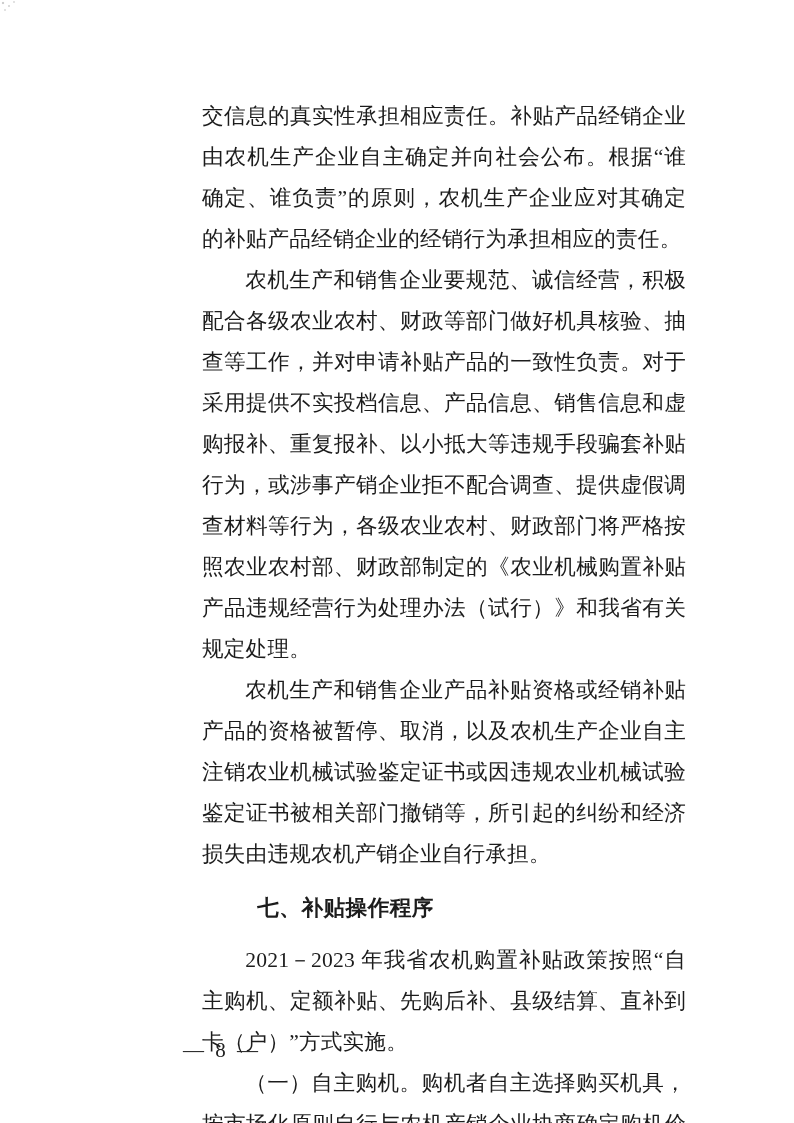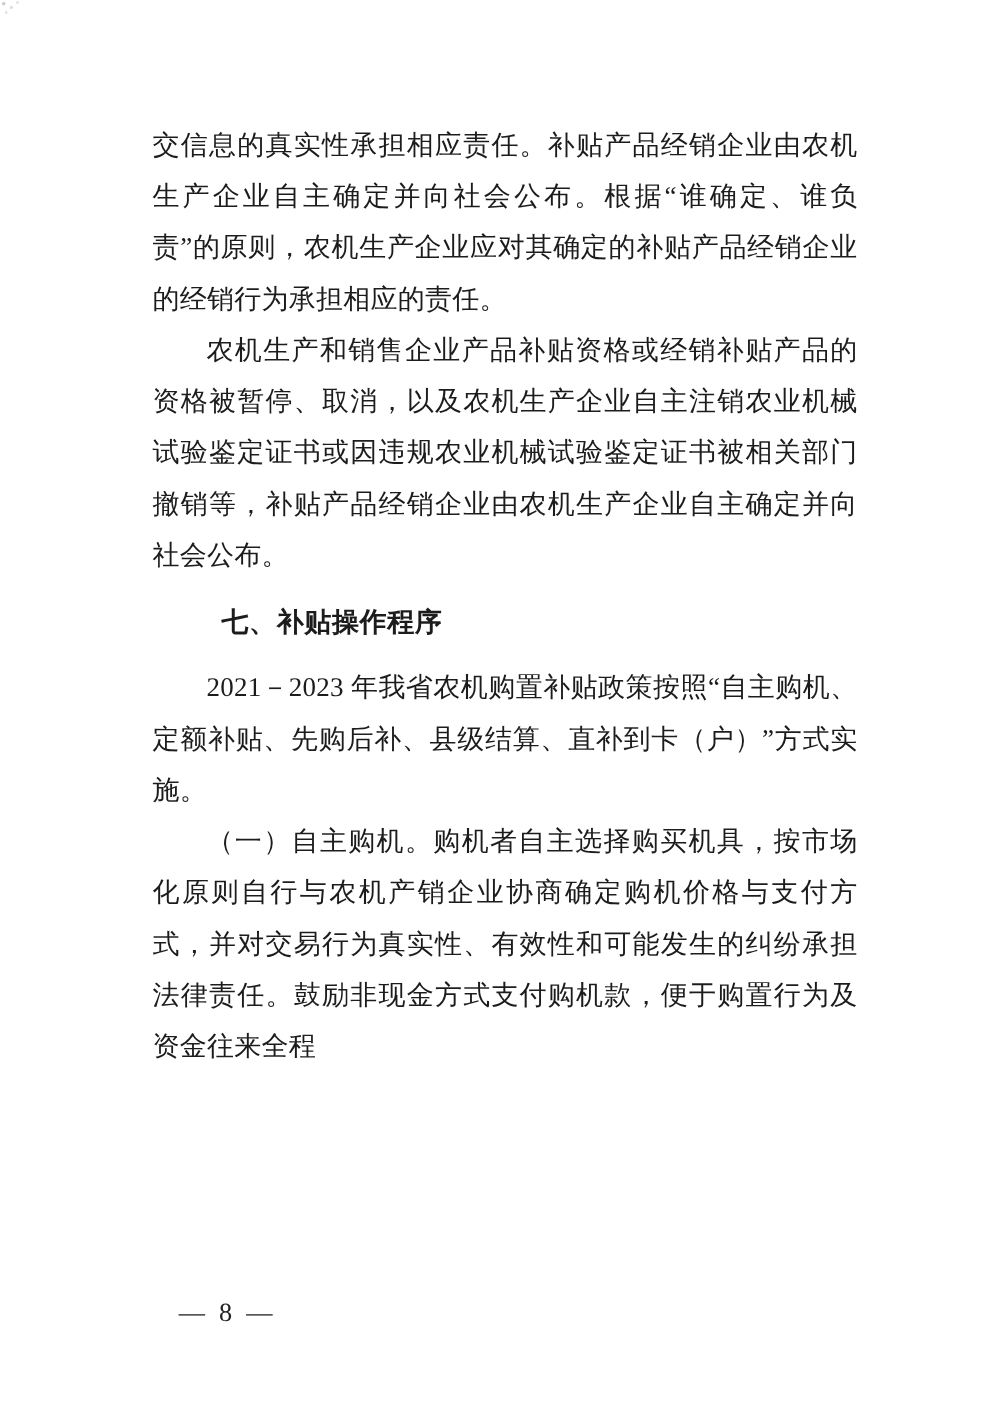--- a/index.html
+++ b/index.html
@@ -1,15 +1,15 @@
 <!DOCTYPE html>
 <html><head>
 <meta charset="utf-8">
 <style>
-  * { box-sizing: border-box; }
+  * { box-sizing: border-box; padding-left: 40px; }
   html, body { margin: 0; padding: 0; }
   body {
     width: 794px; height: 1123px;
     background: #ffffff;
     font-family: "Liberation Serif", "DejaVu Serif", serif;
   }
   .page {
     position: relative;
     width: 794px; height: 1123px;
     background: #ffffff;
@@ -60,21 +60,22 @@
 </style>
 </head>
 <body>
 
 <div class="page">
 
   <div class="speckle"></div>
 
   <div class="content">
     <p class="para no-indent">交信息的真实性承担相应责任。补贴产品经销企业由农机生产企业自主确定并向社会公布。根据“谁确定、谁负责”的原则，农机生产企业应对其确定的补贴产品经销企业的经销行为承担相应的责任。</p>
-    <p class="para">农机生产和销售企业产品补贴资格或经销补贴产品的资格被暂停、取消，以及农机生产企业自主注销农业机械试验鉴定证书或因违规农业机械试验鉴定证书被相关部门撤销等，补贴产品经销企业由农机生产企业自主确定并向社会公布。</p>
+    <p class="para">农机生产和销售企业要规范、诚信经营，积极配合各级农业农村、财政等部门做好机具核验、抽查等工作，并对申请补贴产品的一致性负责。对于采用提供不实投档信息、产品信息、销售信息和虚购报补、重复报补、以小抵大等违规手段骗套补贴行为，或涉事产销企业拒不配合调查、提供虚假调查材料等行为，各级农业农村、财政部门将严格按照农业农村部、财政部制定的《农业机械购置补贴产品违规经营行为处理办法（试行）》和我省有关规定处理。</p>
+    <p class="para">农机生产和销售企业产品补贴资格或经销补贴产品的资格被暂停、取消，以及农机生产企业自主注销农业机械试验鉴定证书或因违规农业机械试验鉴定证书被相关部门撤销等，所引起的纠纷和经济损失由违规农机产销企业自行承担。</p>
     <p class="heading">七、补贴操作程序</p>
     <p class="para">2021－2023 年我省农机购置补贴政策按照“自主购机、定额补贴、先购后补、县级结算、直补到卡（户）”方式实施。</p>
     <p class="para">（一）自主购机。购机者自主选择购买机具，按市场化原则自行与农机产销企业协商确定购机价格与支付方式，并对交易行为真实性、有效性和可能发生的纠纷承担法律责任。鼓励非现金方式支付购机款，便于购置行为及资金往来全程</p>
   </div>
 
   <div class="footer">— 8 —</div>
 
 </div>
 
 </body></html>

